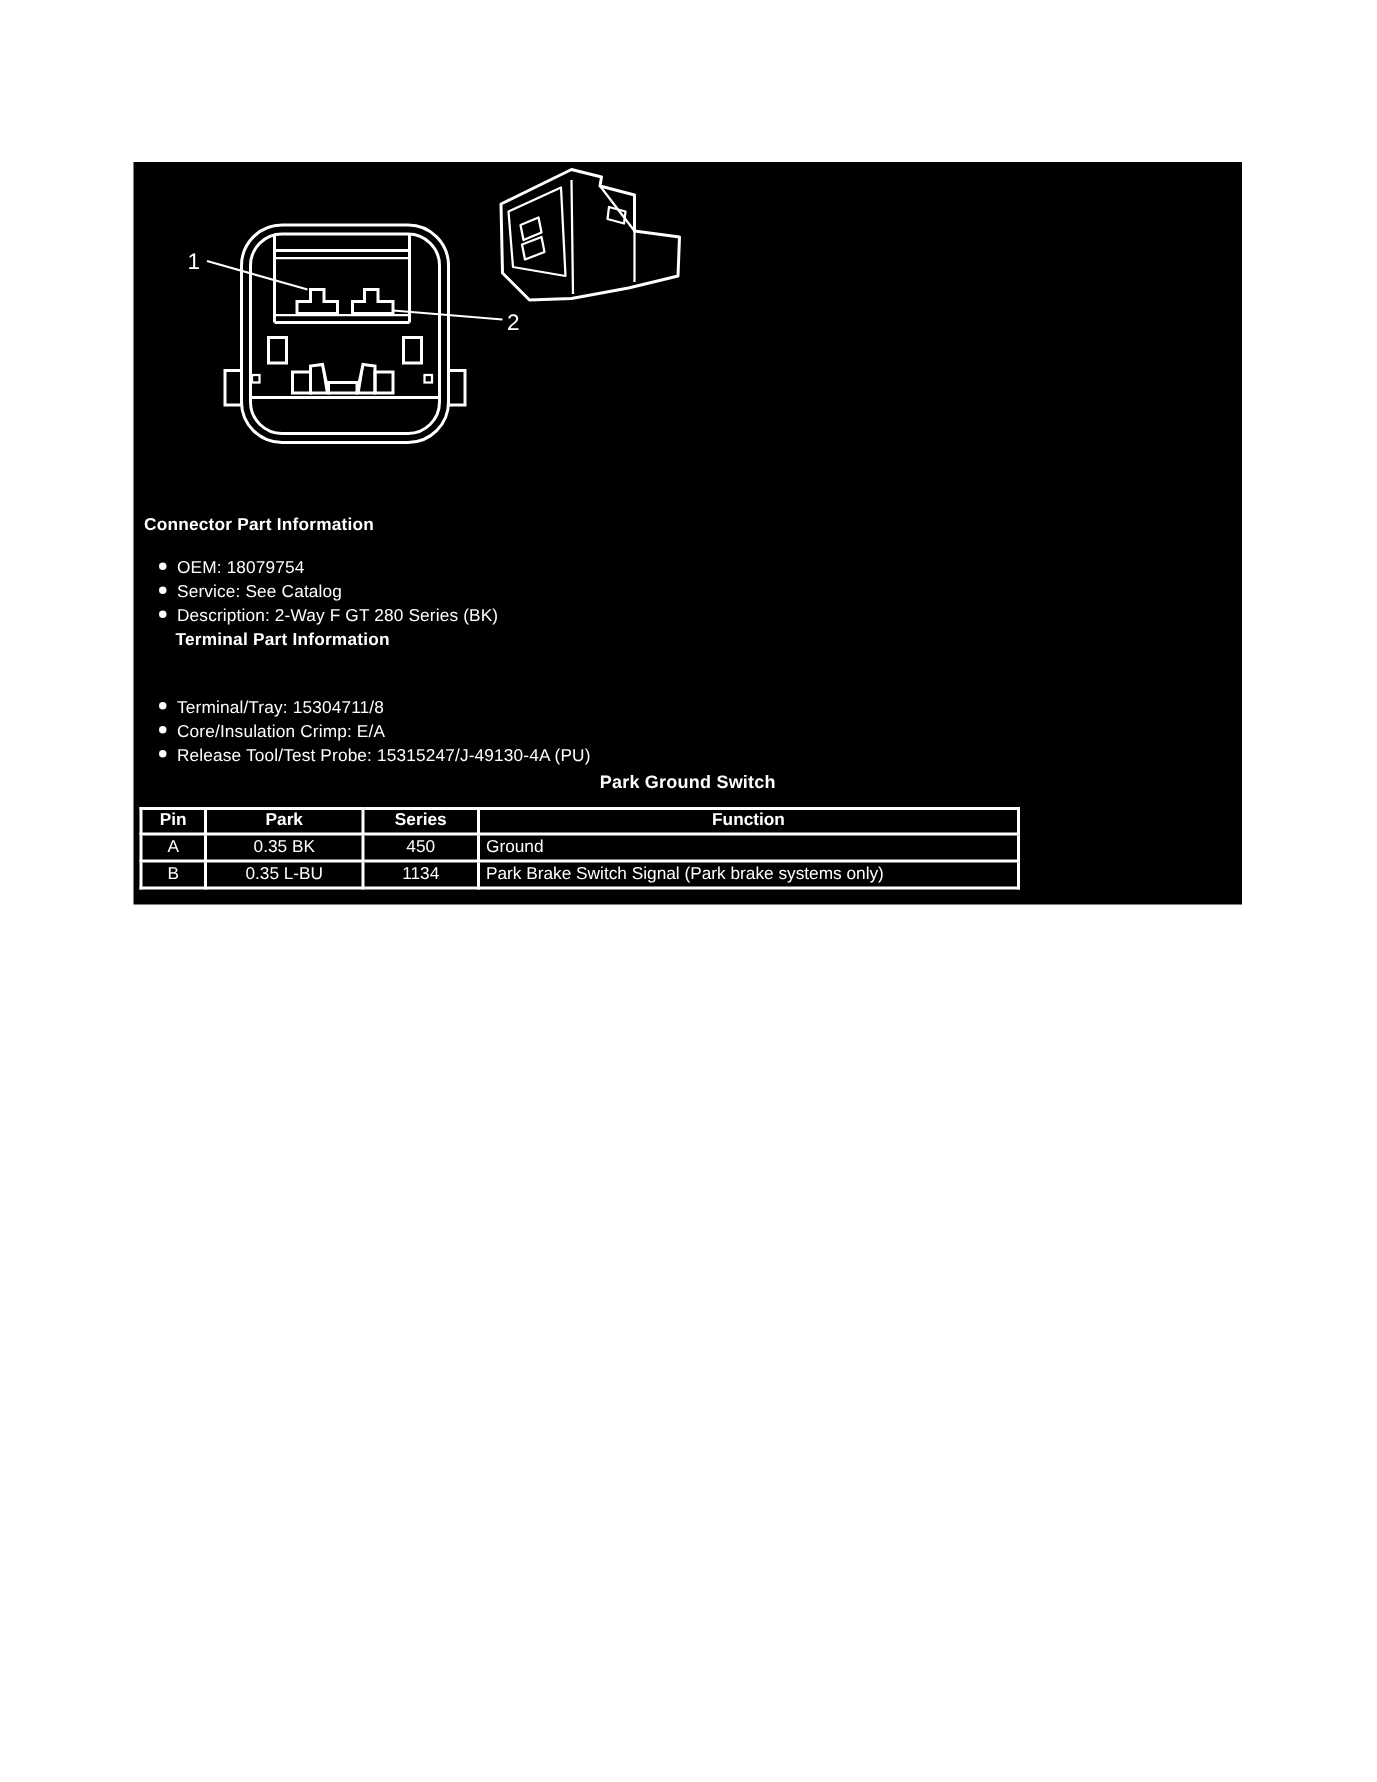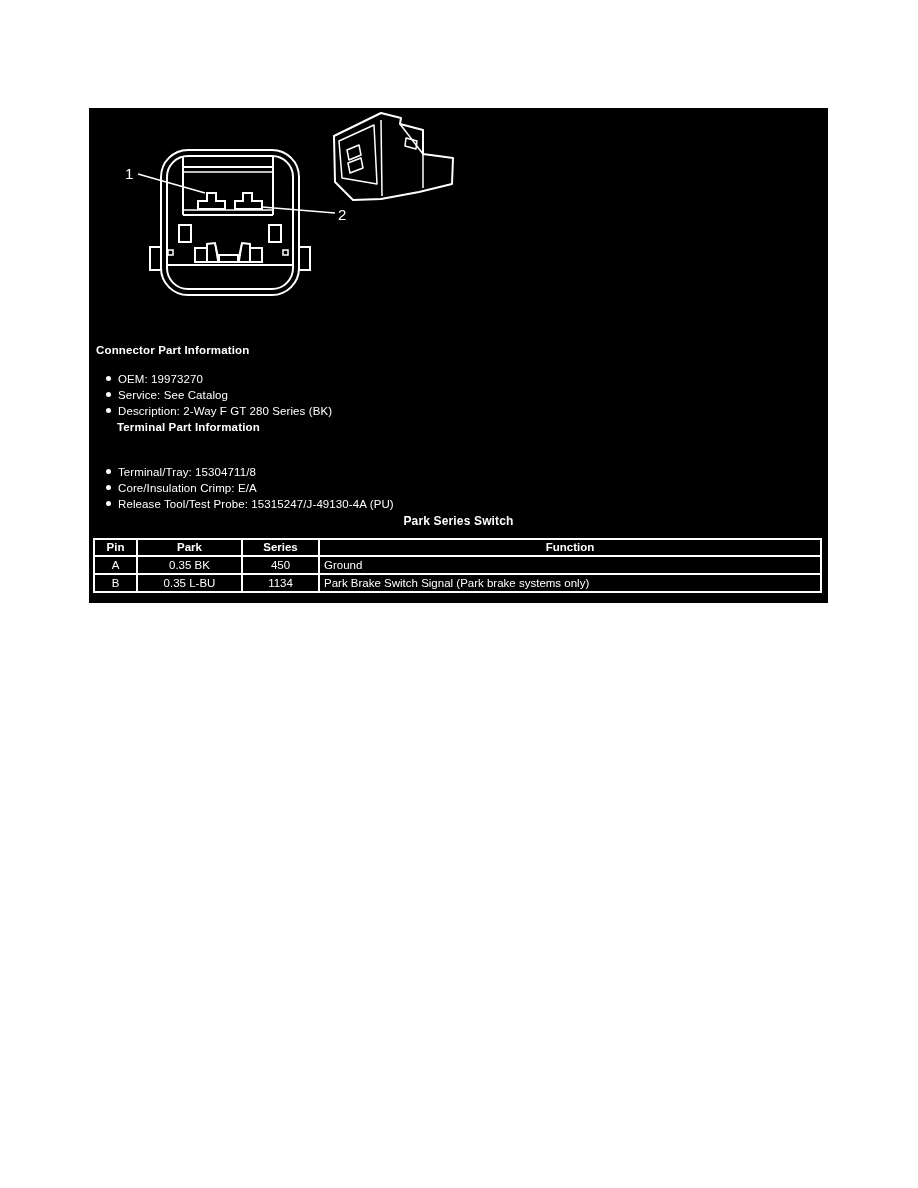--- a/index.html
+++ b/index.html
@@ -29,21 +29,21 @@
   }
   .bullets li::before {
     content:""; display:inline-block; width:5px; height:5px; border-radius:50%;
     background:#ffffff; margin-right:7px; vertical-align:2px;
   }
   .table-title {
     position:absolute; left:0; top:406px; width:100%; text-align:center;
     font-size:12px; font-weight:bold; letter-spacing:0.15px;
   }
   table.pins {
-    position:absolute; left:4px; top:430px; width:729px;
+    position:absolute; left:4px; top:430px; width:587px;
     border-collapse:collapse; table-layout:fixed; background:#000000;padding-left:31px;
   }
   .pins th, .pins td {
     border:2px solid #ffffff; font-size:11.5px; color:#ffffff;
     padding:0 4px; line-height:13px; overflow:hidden; white-space:nowrap;
   }
   .pins th { font-weight:bold; text-align:center; height:15px; }
   .pins td { text-align:center; height:16px; }
   .pins td.fn { text-align:left; }
 </style>
@@ -101,33 +101,33 @@
       <g stroke="#ffffff" stroke-width="1.5">
         <line x1="49" y1="66" x2="116" y2="85"></line>
         <line x1="173" y1="99" x2="246" y2="105"></line>
       </g>
       <text x="36" y="71" font-size="15" fill="#ffffff">1</text>
       <text x="249" y="112" font-size="15" fill="#ffffff">2</text>
     </svg>
 
     <div class="sec-heading h-connector">Connector Part Information</div>
     <ul class="bullets ul-connector">
-      <li>OEM: 19973270</li>
+      <li>OEM: 18079754</li>
       <li>Service: See Catalog</li>
       <li>Description: 2-Way F GT 280 Series (BK)</li>
     </ul>
 
     <div class="sec-heading h-terminal">Terminal Part Information</div>
     <ul class="bullets ul-terminal">
       <li>Terminal/Tray: 15304711/8</li>
       <li>Core/Insulation Crimp: E/A</li>
       <li>Release Tool/Test Probe: 15315247/J-49130-4A (PU)</li>
     </ul>
 
-    <div class="table-title">Park Series Switch</div>
+    <div class="table-title">Park Ground Switch</div>
 
     <table class="pins">
       <colgroup>
         <col style="width:43px">
           <col style="width:105px">
           <col style="width:77px">
           <col>
       </colgroup>
       <thead>
         <tr>

